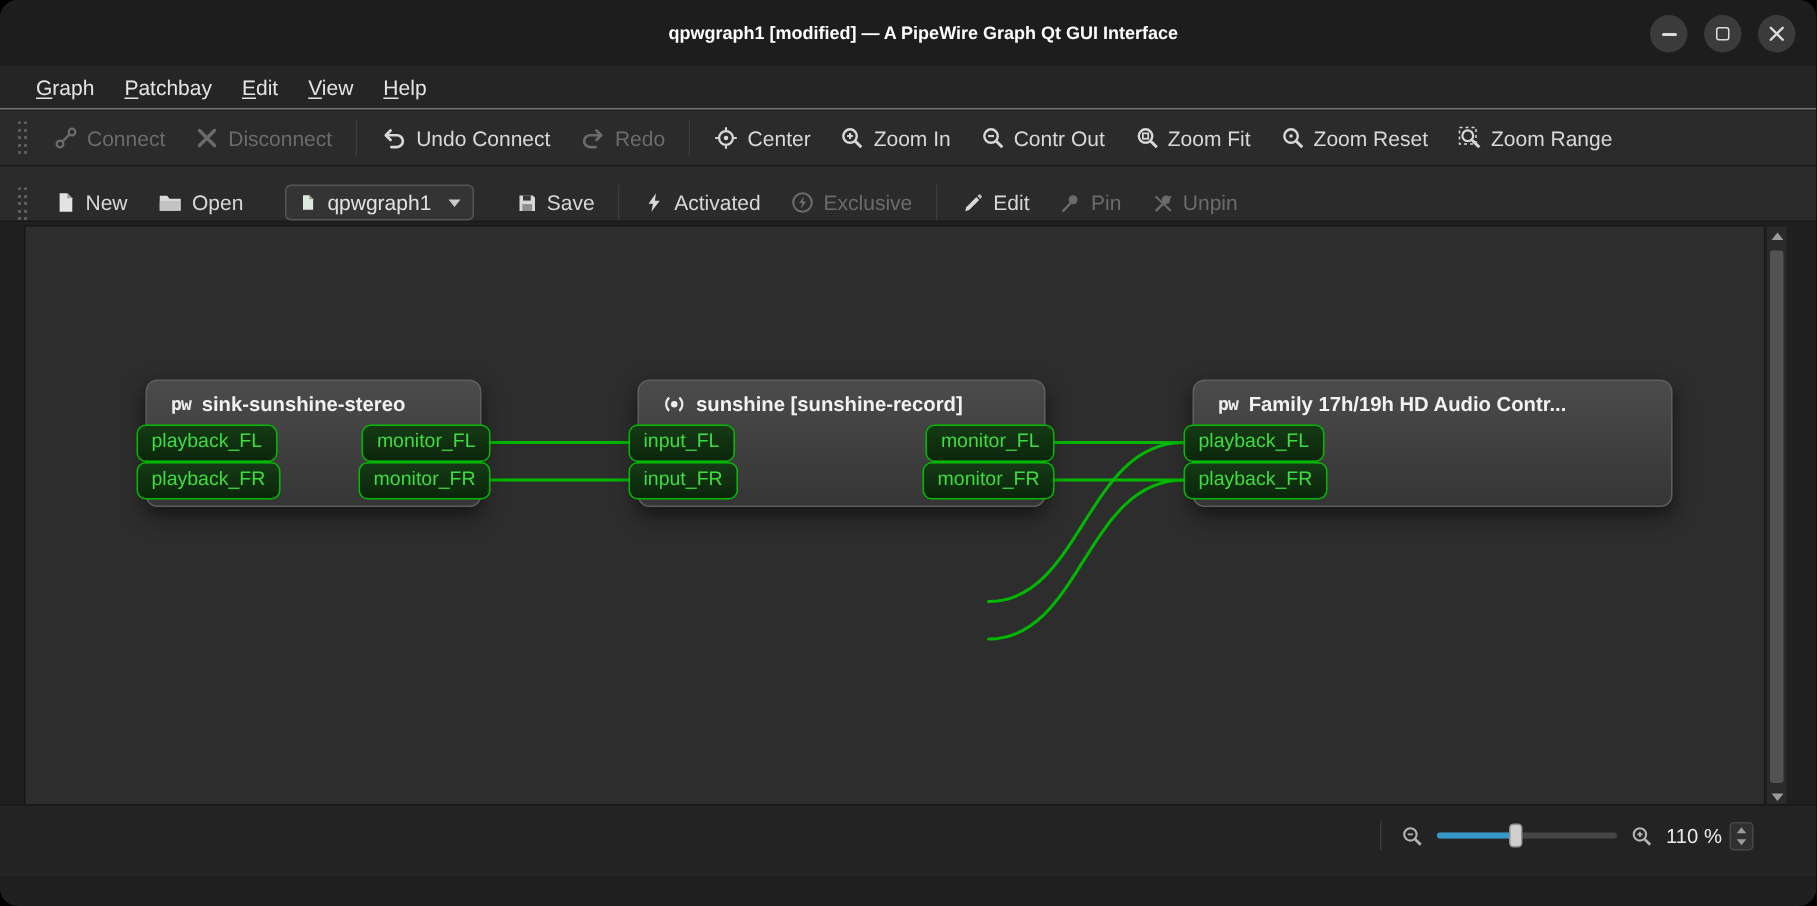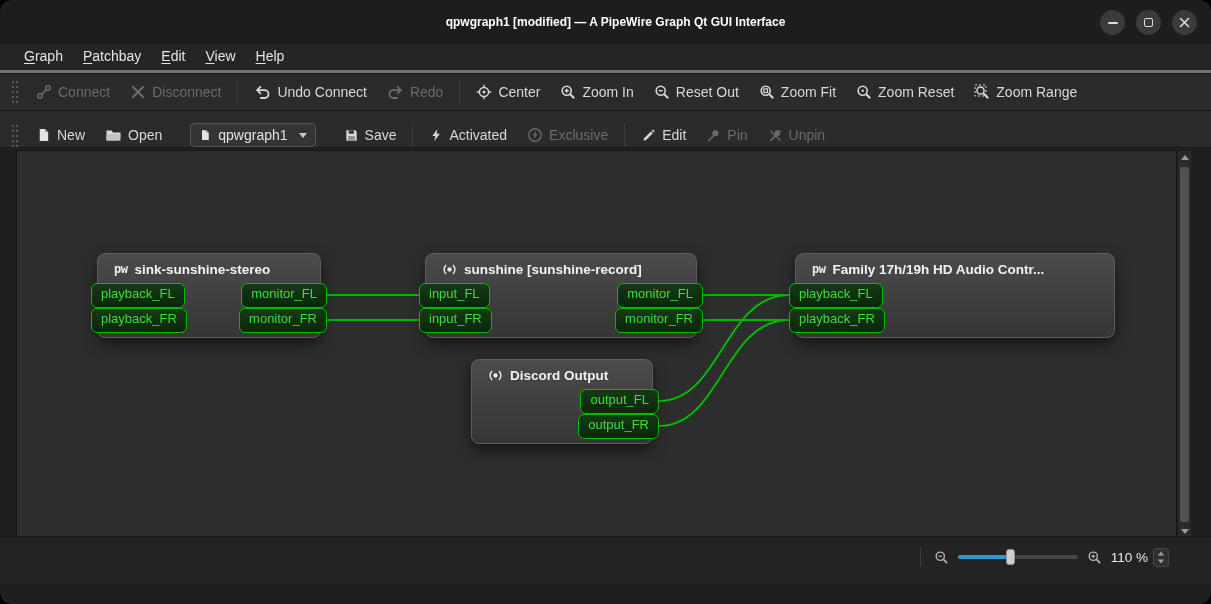--- a/index.html
+++ b/index.html
@@ -15,21 +15,21 @@
               display:flex; align-items:center; justify-content:center; }
   .title-text { color:#ffffff; font-weight:bold; font-size:12px;margin-left:20px; }
   .winbtns { position:absolute; right:14px; top:10px; display:flex; gap:11px; }
   .winbtn { width:25px; height:25px; border-radius:50%; background:#3b3b3b;
             display:flex; align-items:center; justify-content:center; }
   .min-bar { width:10px; height:2px; background:#dcdcdc; border-radius:1px; }
   .max-box { width:9px; height:9px; border:1.5px solid #dcdcdc; border-radius:2px; }
 
   
   .menubar { position:absolute; top:44px; left:0; right:0; height:29px; background:#252525;
-             display:flex; align-items:flex-start; padding-left:14px; border-bottom:3px solid #737373; }
+             display:flex; align-items:center; padding-left:14px; border-bottom:1px solid #737373; }
   .menu-item { color:#e4e4e4; font-size:14px; padding:4px 10px; border-radius:3px; }
   .mn { text-decoration:underline; text-underline-offset:2px; }
 
   
   .toolbar { position:absolute; left:0; right:0; background:#2b2b2b; display:flex;
              align-items:center; padding-left:10px; border-bottom:1px solid #191919; }
   .toolbar1 { top:74px; height:37px; }
   .toolbar2 { top:111px; height:37px;align-items:flex-end; }
   .tb-handle { display:flex; gap:2px; margin:0 8px 0 2px; height:22px; }
   .tb-handle i { display:block; width:2px; height:100%;
@@ -204,21 +204,21 @@
     </div>
 
     <div class="tb-item">
       <span class="icon">
         <svg width="16" height="16" viewBox="0 0 16 16" fill="none" stroke="currentColor">
             <circle cx="6.7" cy="6.7" r="4.5" stroke-width="1.6"></circle>
             <line x1="10.2" y1="10.2" x2="14.2" y2="14.2" stroke-width="2"></line>
             <path d="M4.7 6.7 H8.7" stroke-width="1.4"></path>
           </svg>
       </span>
-        <span>Reset Out</span>
+        <span>Contr Out</span>
     </div>
 
     <div class="tb-item">
       <span class="icon">
         <svg width="16" height="16" viewBox="0 0 16 16" fill="none" stroke="currentColor">
             <circle cx="6.7" cy="6.7" r="4.5" stroke-width="1.6"></circle>
             <line x1="10.2" y1="10.2" x2="14.2" y2="14.2" stroke-width="2"></line>
             <rect x="4.9" y="4.9" width="3.6" height="3.6" stroke-width="1.2"></rect>
           </svg>
       </span>
@@ -405,38 +405,20 @@
           <span>Family 17h/19h HD Audio Contr...</span>
         </div>
         <div class="port-row">
           <span class="port in">playback_FL</span>
         </div>
         <div class="port-row">
           <span class="port in">playback_FR</span>
         </div>
       </div>
 
-      <div class="node" style="left:454px; top:208px; width:182px;">
-        <div class="node-header">
-          <span class="icon">
-            <svg width="15" height="15" viewBox="0 0 16 16" fill="none" stroke="#ececec" stroke-width="1.5">
-                <circle cx="8" cy="8" r="2.3" fill="#ececec" stroke="none"></circle>
-                <path d="M4.4 3.3 a6.2 6.2 0 0 0 0 9.4"></path>
-                <path d="M11.6 3.3 a6.2 6.2 0 0 1 0 9.4"></path>
-              </svg>
-          </span>
-          <span>Discord Output</span>
-        </div>
-        <div class="port-row row-end">
-          <span class="port out">output_FL</span>
-        </div>
-        <div class="port-row row-end">
-          <span class="port out">output_FR</span>
-        </div>
-      </div>
     </div>
 
     <div class="vscroll">
       <div class="sbtn" style="top:0; left:0;">
           <span class="arr-up"></span>
         </div>
       <div class="scroll-thumb-v"></div>
       <div class="sbtn" style="bottom:0; left:0;">
           <span class="arr-down"></span>
         </div>

